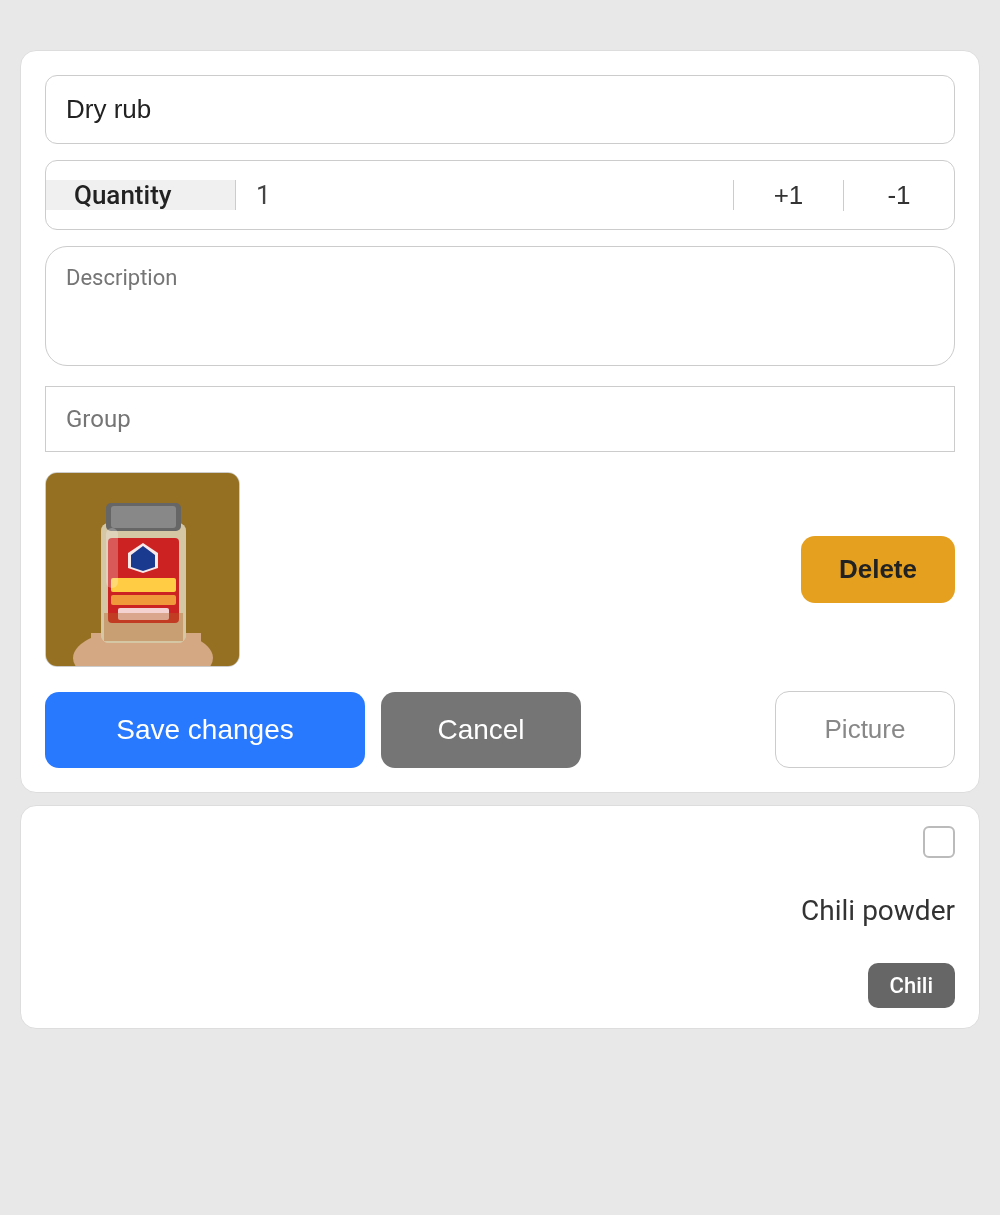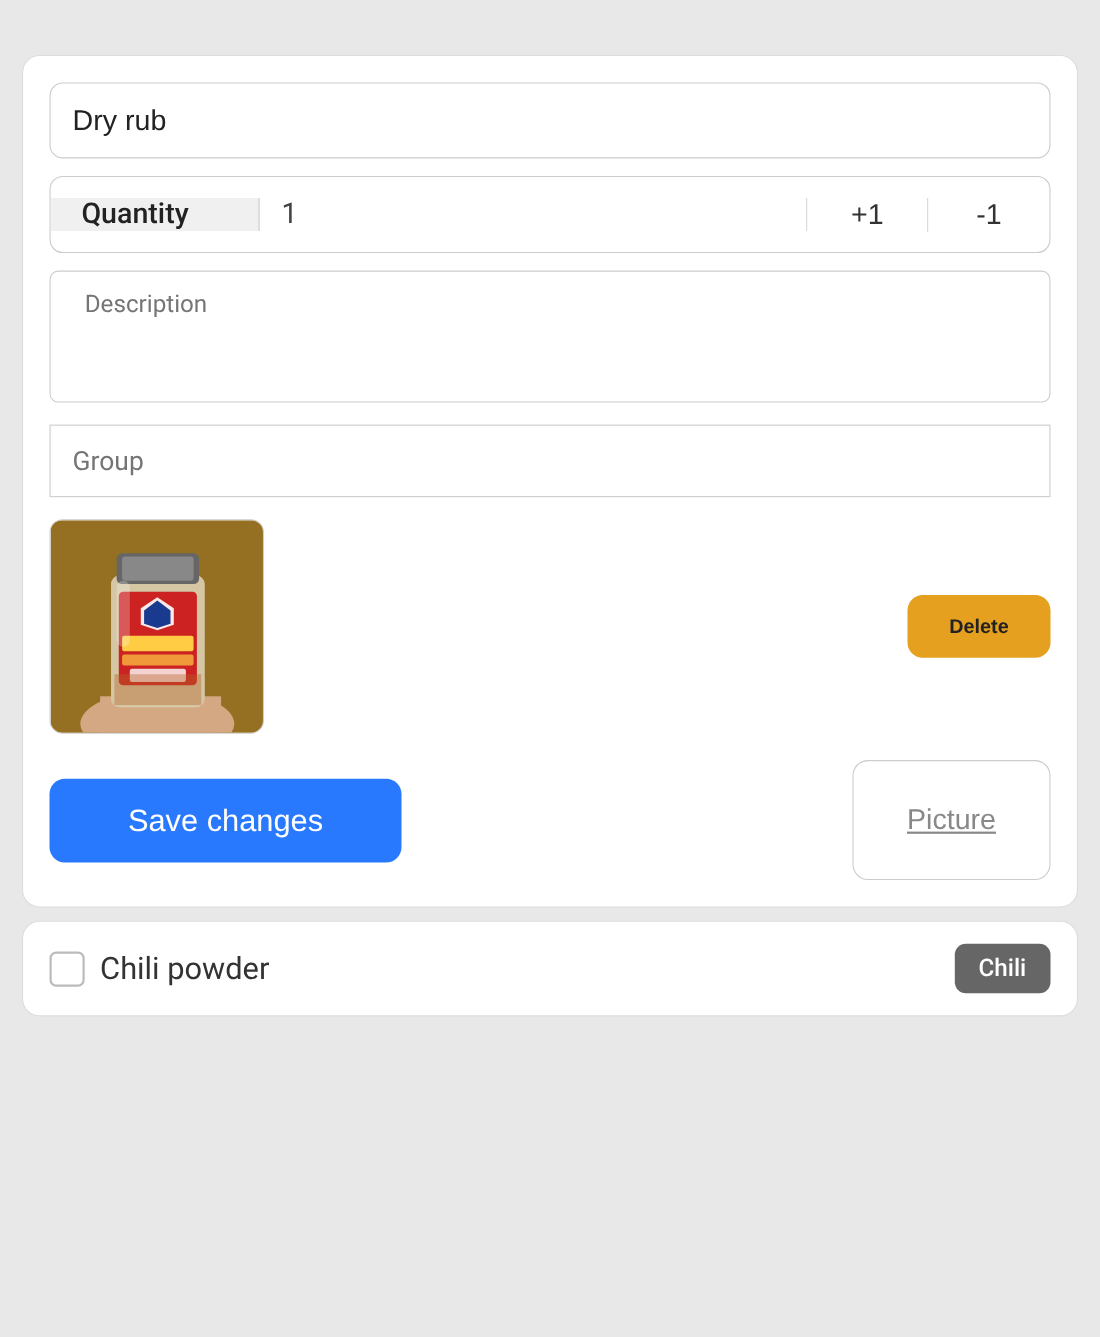--- a/index.html
+++ b/index.html
@@ -86,22 +86,22 @@
     }
 
     .quantity-btn:last-child {
       border-right: none;
     }
 
     
     .description-textarea {
       width: 100%;
       border: 1.5px solid #ccc;
-      border-radius: 8px;
-      padding: 18px 31px;
+      border-radius: 22px;
+      padding: 18px 20px;
       font-size: 22px;
       color: #aaa;
       height: 120px;
       resize: none;
       outline: none;
       margin-bottom: 16px;
       font-family: inherit;
     }
 
     
@@ -132,21 +132,21 @@
       border-radius: 12px;
       overflow: hidden;
     }
 
     .delete-btn {
       background: #E5A020;
       color: #222;
       border: none;
       border-radius: 14px;
       padding: 18px 38px;
-      font-size: 18px;
+      font-size: 26px;
       font-weight: 600;
       cursor: pointer;
       align-self: center;
     }
 
     
     .action-row {
       display: flex;
       align-items: center;
       gap: 16px;
@@ -174,38 +174,38 @@
       font-weight: 500;
       cursor: pointer;
       flex: 0 0 200px;
     }
 
     .picture-btn {
       background: #fff;
       color: #888;
       border: 1.5px solid #ccc;
       border-radius: 14px;
-      padding: 38px 0;
+      padding: 22px 0;
       font-size: 26px;
       font-weight: 400;
       cursor: pointer;
       flex: 0 0 180px;
       margin-left: auto;
-      text-decoration: underline;
     }
 
     
     .list-card {
       background: #fff;
       border-radius: 16px;
       border: 1px solid #ddd;
       padding: 20px 24px;
       display: flex;
-      align-items: center;
-      gap: 14px;
+      align-items: flex-end;
+      gap: 36px;
+      flex-direction: column;
     }
 
     .list-checkbox {
       width: 32px;
       height: 32px;
       border: 2px solid #bbb;
       border-radius: 6px;
       background: #fff;
       flex-shrink: 0;
       cursor: pointer;
@@ -286,20 +286,21 @@
           <rect x="60" y="55" width="12" height="60" rx="6" fill="rgba(255,255,255,0.25)"></rect>
         </svg>
       </div>
 
       <button class="delete-btn">Delete</button>
     </div>
 
     
     <div class="action-row">
       <button class="save-btn">Save changes</button>
+      <button class="cancel-btn">Cancel</button>
       <button class="picture-btn">Picture</button>
     </div>
 
   </div>
 
   <div class="list-card">
     <input type="checkbox" class="list-checkbox" style="">
     <span class="list-item-name">Chili powder</span>
     <span class="group-badge">Chili</span>
   </div>

